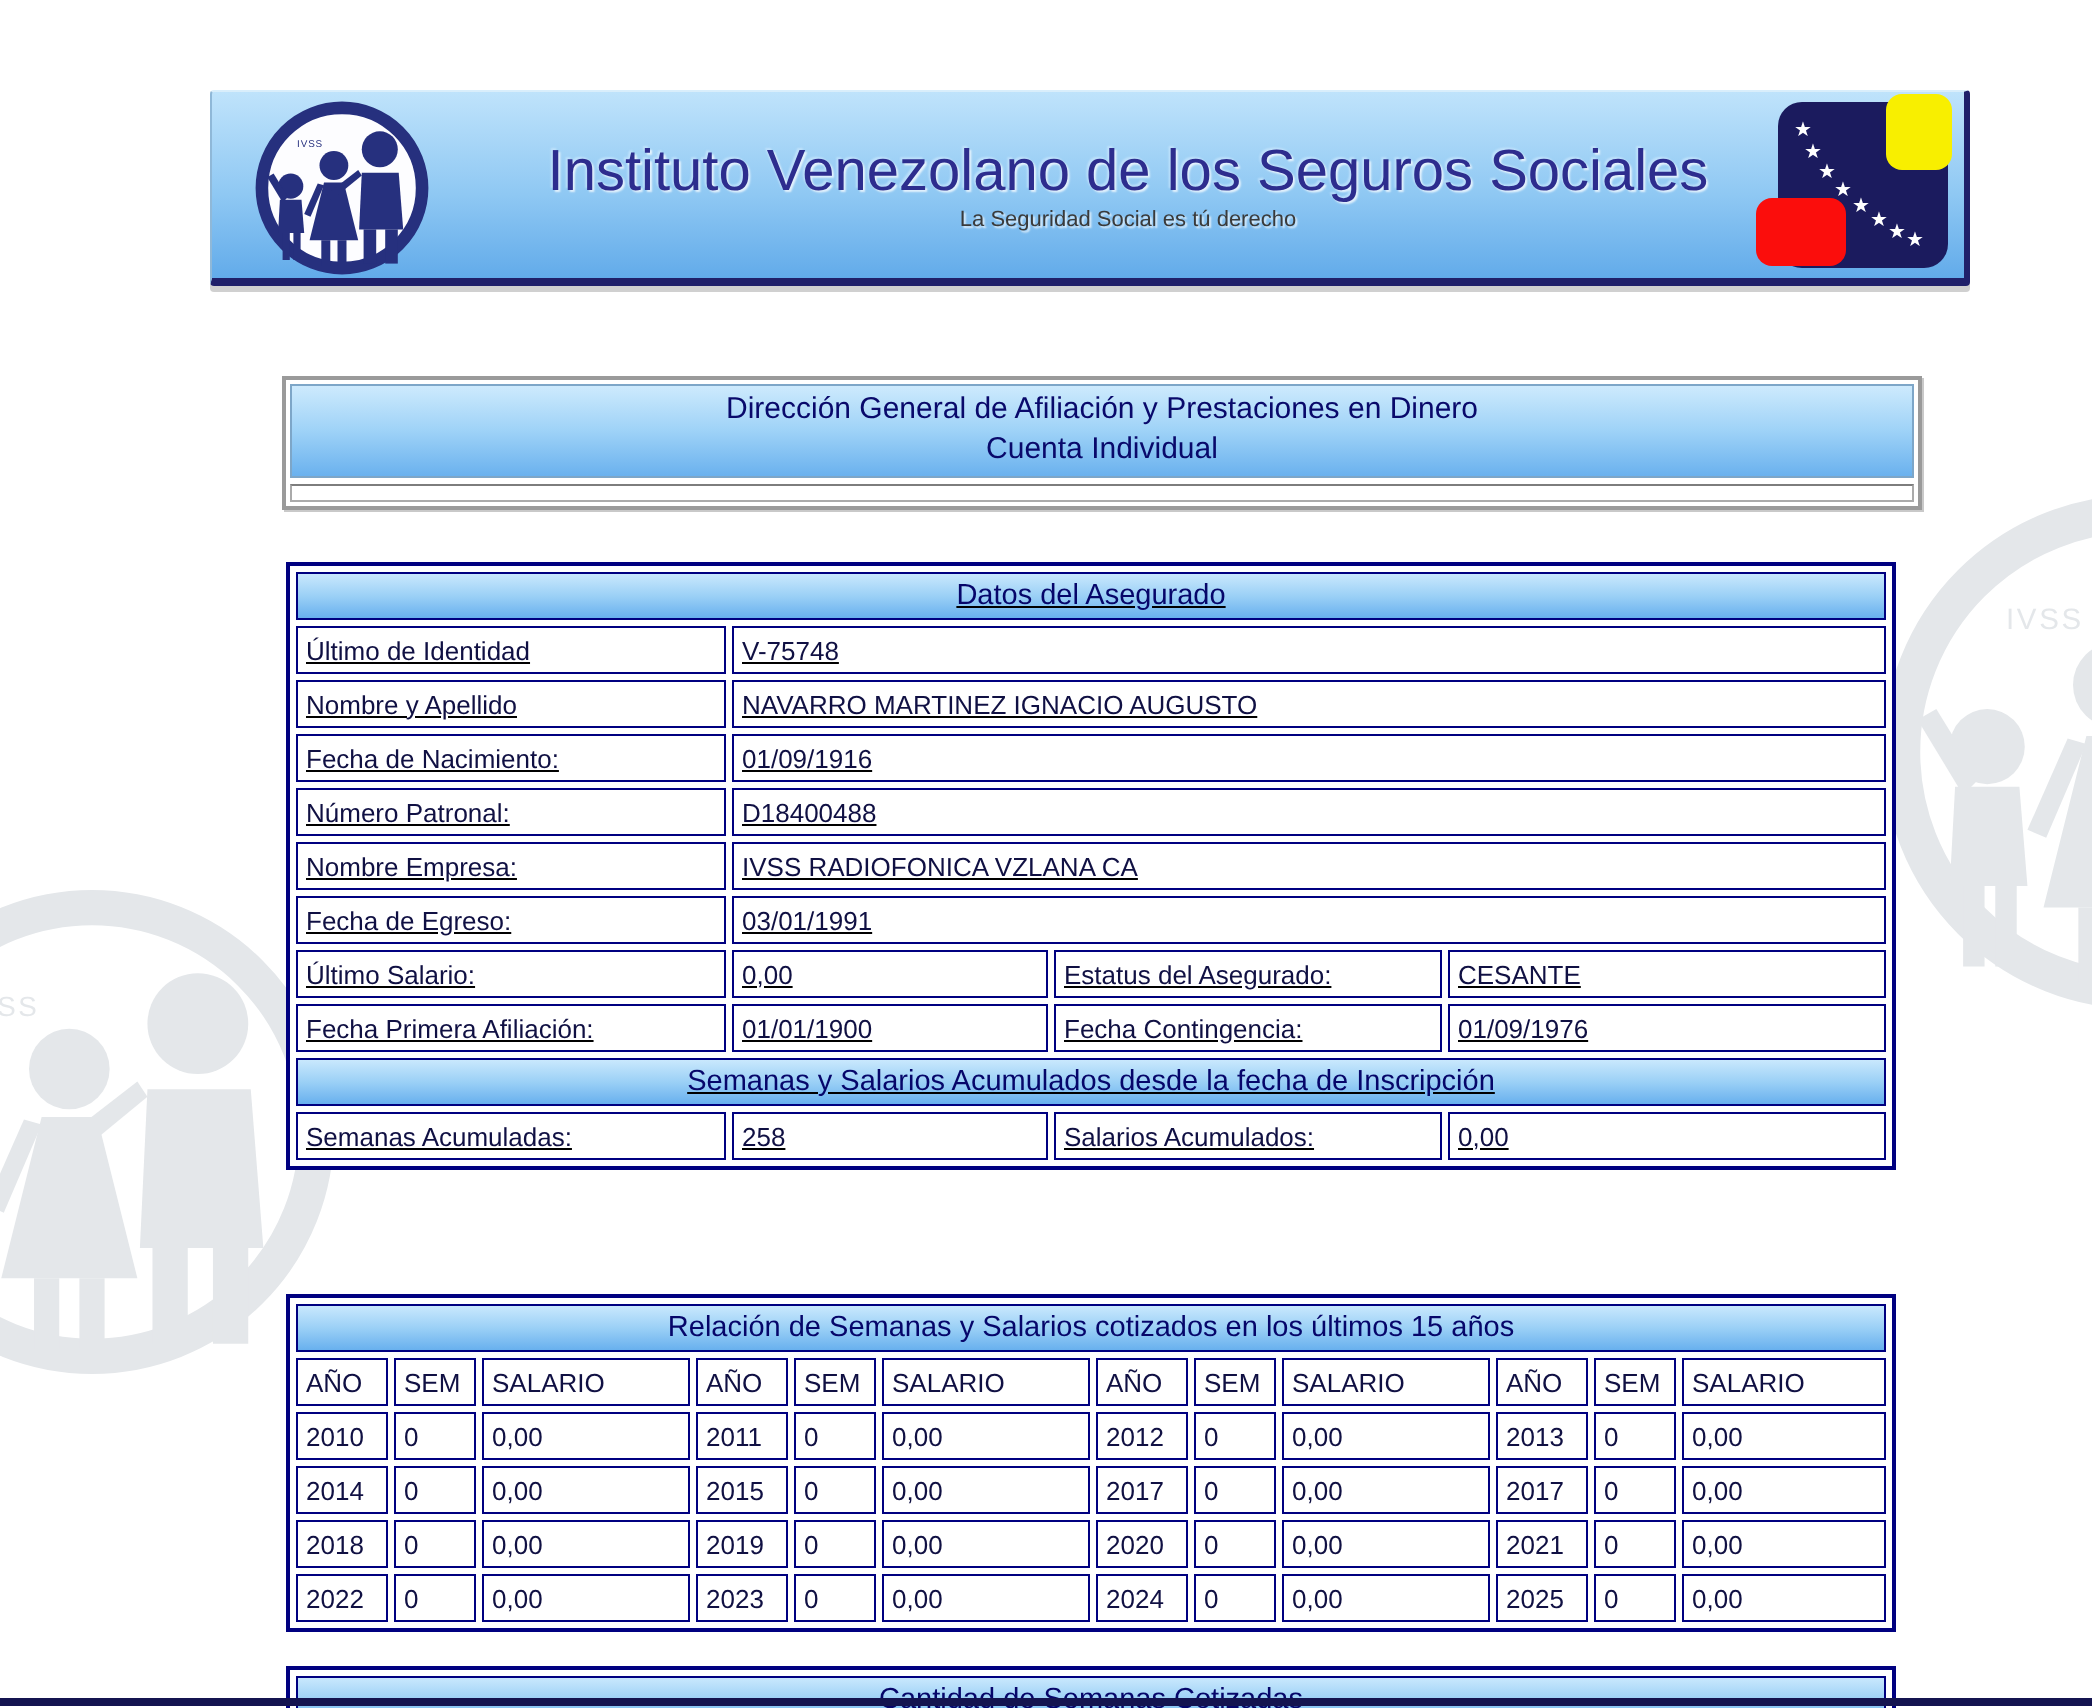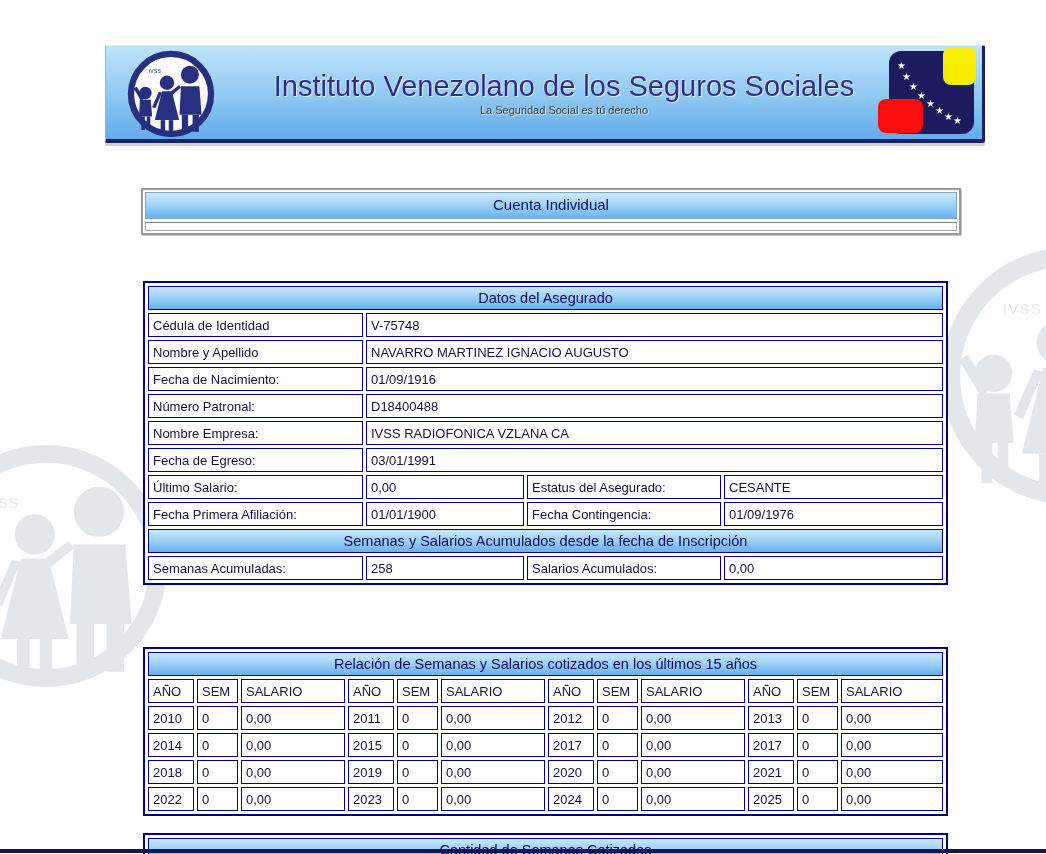--- a/index.html
+++ b/index.html
@@ -61,21 +61,21 @@
   }
   .title-line { font-size:15px; line-height:20px; color:#09096b; }
   .title-empty { height:7px; margin-top:3px; border:1px solid #aaa; border-top-color:#7d7d7d; background:#fff; }
 
   
   table.data-table {
     position:absolute; left:143px; width:805px; z-index:2;
     border-collapse:separate; border-spacing:3px;
     border:2px solid #000080; background:#fff; table-layout:fixed;
   }
-  .t1 { top:281px; }
+  .t1 { top:281px;text-decoration:underline; }
   .t2 { top:647px; }
   .t3 { top:833px; }
   table.data-table td, table.data-table th {
     border:1px solid #000080; background:#fff;
     height:22px; padding:0 4px; overflow:hidden; white-space:nowrap;
     font-size:13px; color:#101043; text-align:left; font-weight:normal;
   }
   table.data-table td.sec {
     background: linear-gradient(to bottom, #c9e8fd 0%, #9bd0f6 50%, #68b0ee 100%);
     text-align:center; font-size:14.5px; color:#06066a;
@@ -151,38 +151,39 @@
         <span class="star">★</span>
         <span class="star">★</span>
         <span class="star">★</span>
         <span class="star">★</span>
       </div>
     </div>
   </div>
 
   <div class="title-box">
     <div class="title-blue">
+      <div class="title-line">Dirección General de Afiliación y Prestaciones en Dinero</div>
       <div class="title-line">Cuenta Individual</div>
     </div>
     <div class="title-empty"></div>
   </div>
 
   <table class="data-table t1">
     <colgroup>
         <col style="width:215px">
         <col style="width:158px">
         <col style="width:194px">
         <col>
       </colgroup>
     <tbody>
         <tr>
       <td class="sec" colspan="4">Datos del Asegurado</td>
     </tr>
     <tr>
-      <td>Cédula de Identidad</td>
+      <td>Último de Identidad</td>
       <td colspan="3">V-75748</td>
     </tr>
     <tr>
       <td>Nombre y Apellido</td>
       <td colspan="3">NAVARRO MARTINEZ IGNACIO AUGUSTO</td>
     </tr>
     <tr>
       <td>Fecha de Nacimiento:</td>
       <td colspan="3">01/09/1916</td>
     </tr>

